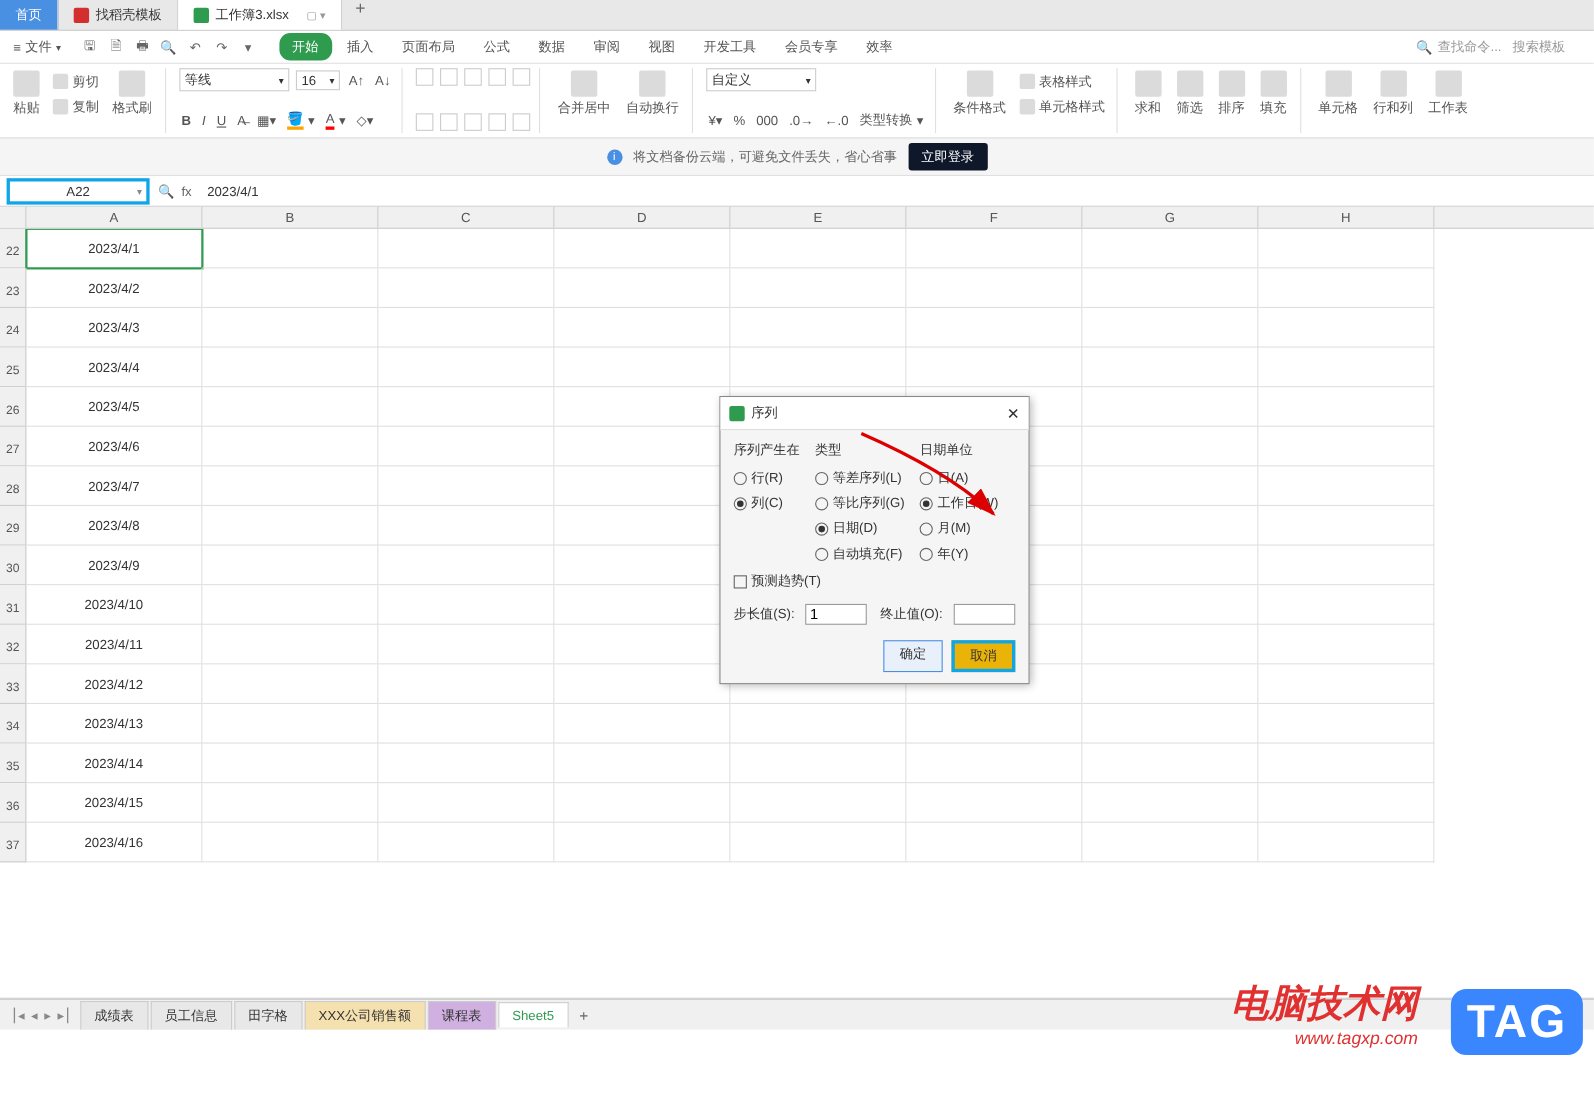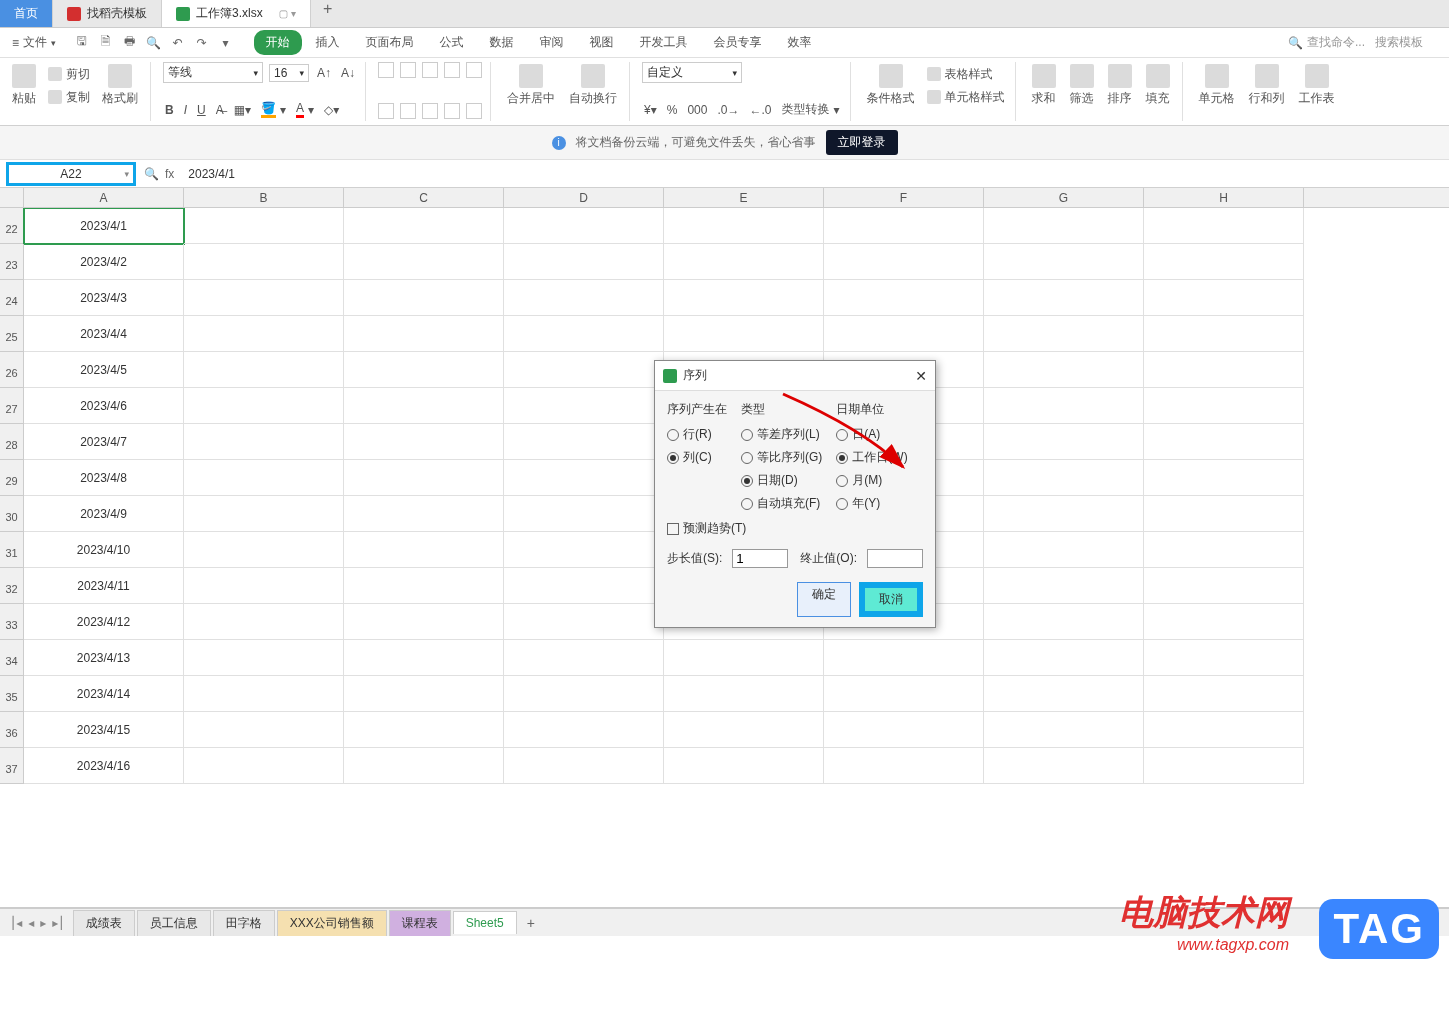--- a/index.html
+++ b/index.html
@@ -73,21 +73,21 @@
 .dlg-cols{display:flex;gap:14px;}
 .dlg-col{display:flex;flex-direction:column;gap:6px;}
 .dlg-col .hdr{font-size:12px;color:#333;margin-bottom:2px;}
 .radio-row,.check-row{display:flex;align-items:center;gap:4px;cursor:pointer;}
 .radio{width:12px;height:12px;border:1px solid #666;border-radius:50%;display:inline-flex;align-items:center;justify-content:center;}
 .radio.checked::after{content:"";width:6px;height:6px;background:#333;border-radius:50%;}
 .checkbox{width:12px;height:12px;border:1px solid #666;}
 .dlg-inputs{display:flex;gap:10px;align-items:center;margin-top:4px;}
 .dlg-inputs input{width:56px;border:1px solid #999;padding:1px 3px;}
 .dlg-btns{display:flex;justify-content:flex-end;gap:8px;margin-top:6px;}
-.dlg-btn{border:6px solid #0ea5e9;padding:3px 14px;background:#5eead4;cursor:pointer;}
+.dlg-btn{border:3px solid #0ea5e9;padding:3px 14px;background:#eab308;cursor:pointer;}
 .dlg-btn.primary{border:1px solid #4a90e2;background:#e8f0fb;}
 .arrow{position:absolute;left:118px;top:-2px;pointer-events:none;}
 
 
 .sheet-bar{display:flex;align-items:center;height:28px;border-top:1px solid #ccc;background:#f0f0f0;padding:0 4px;gap:2px;}
 .sheet-nav{display:flex;gap:6px;color:#888;padding:0 6px;}
 .sheet-tab{padding:4px 12px;border:1px solid #ccc;border-bottom:none;background:#e8e8e8;cursor:pointer;}
 .sheet-tab.hl1{background:#f5e0b0;}
 .sheet-tab.hl2{background:#d0b0e0;}
 .sheet-tab.active{background:#fff;color:#2e9b4f;}

